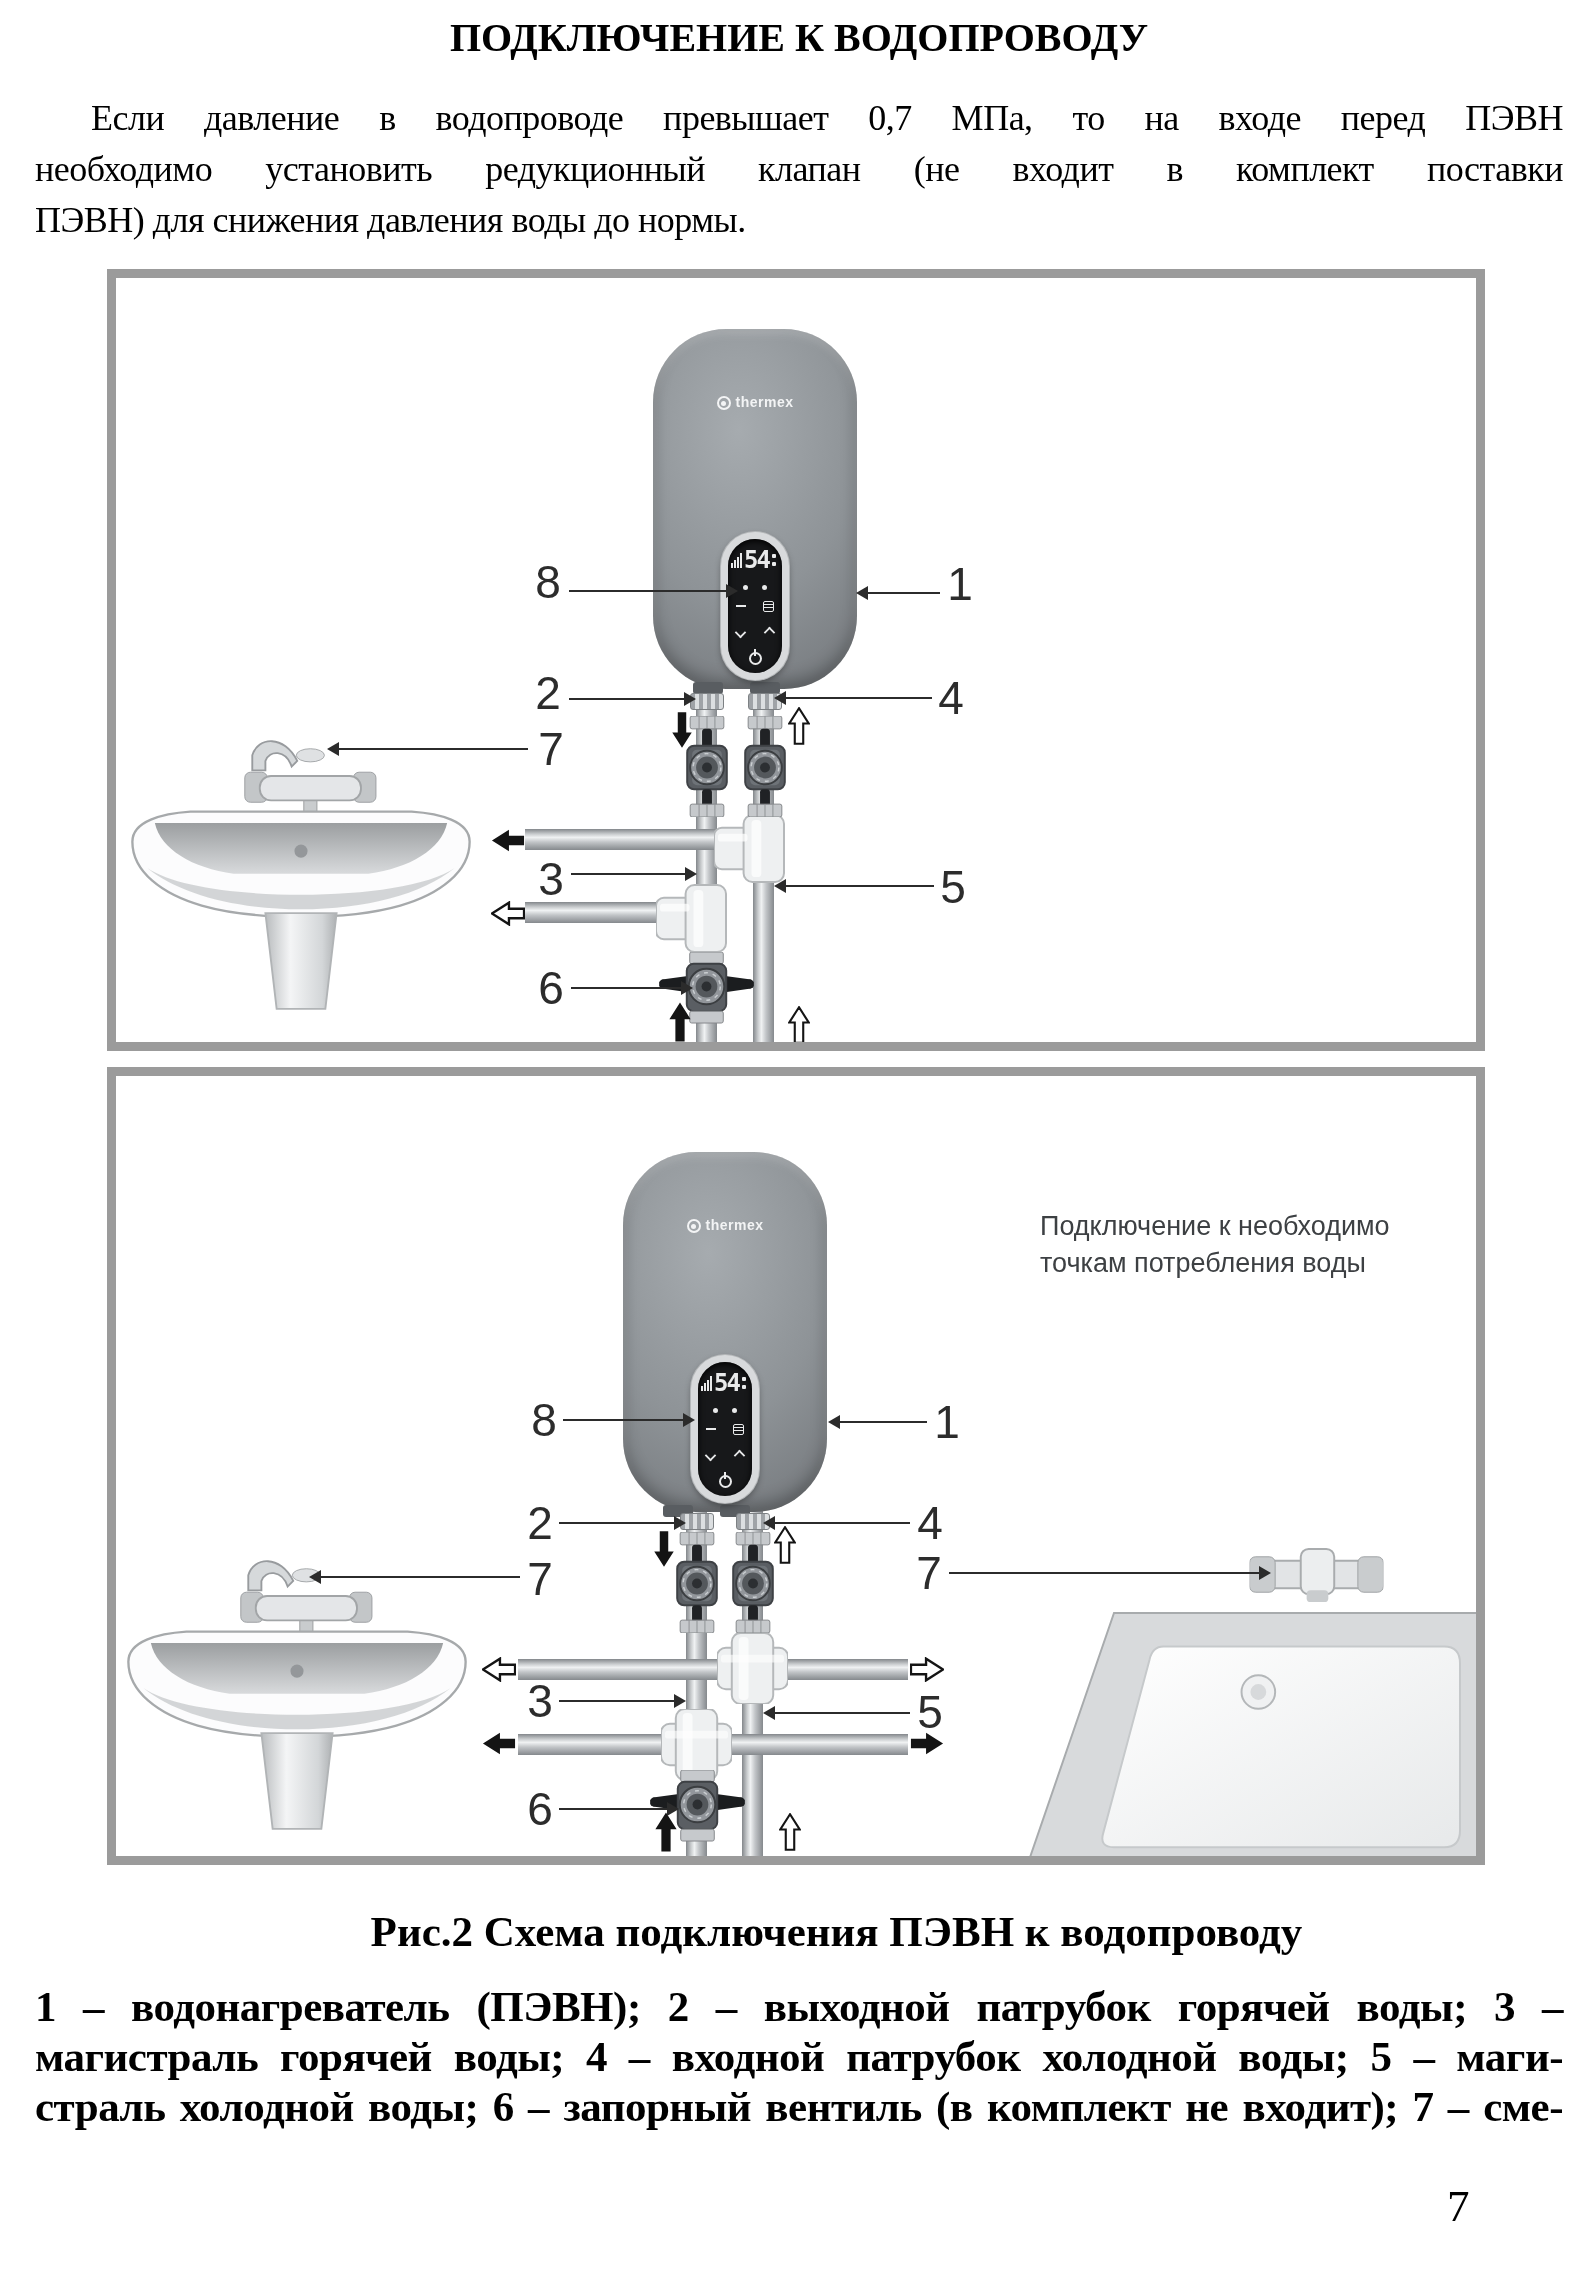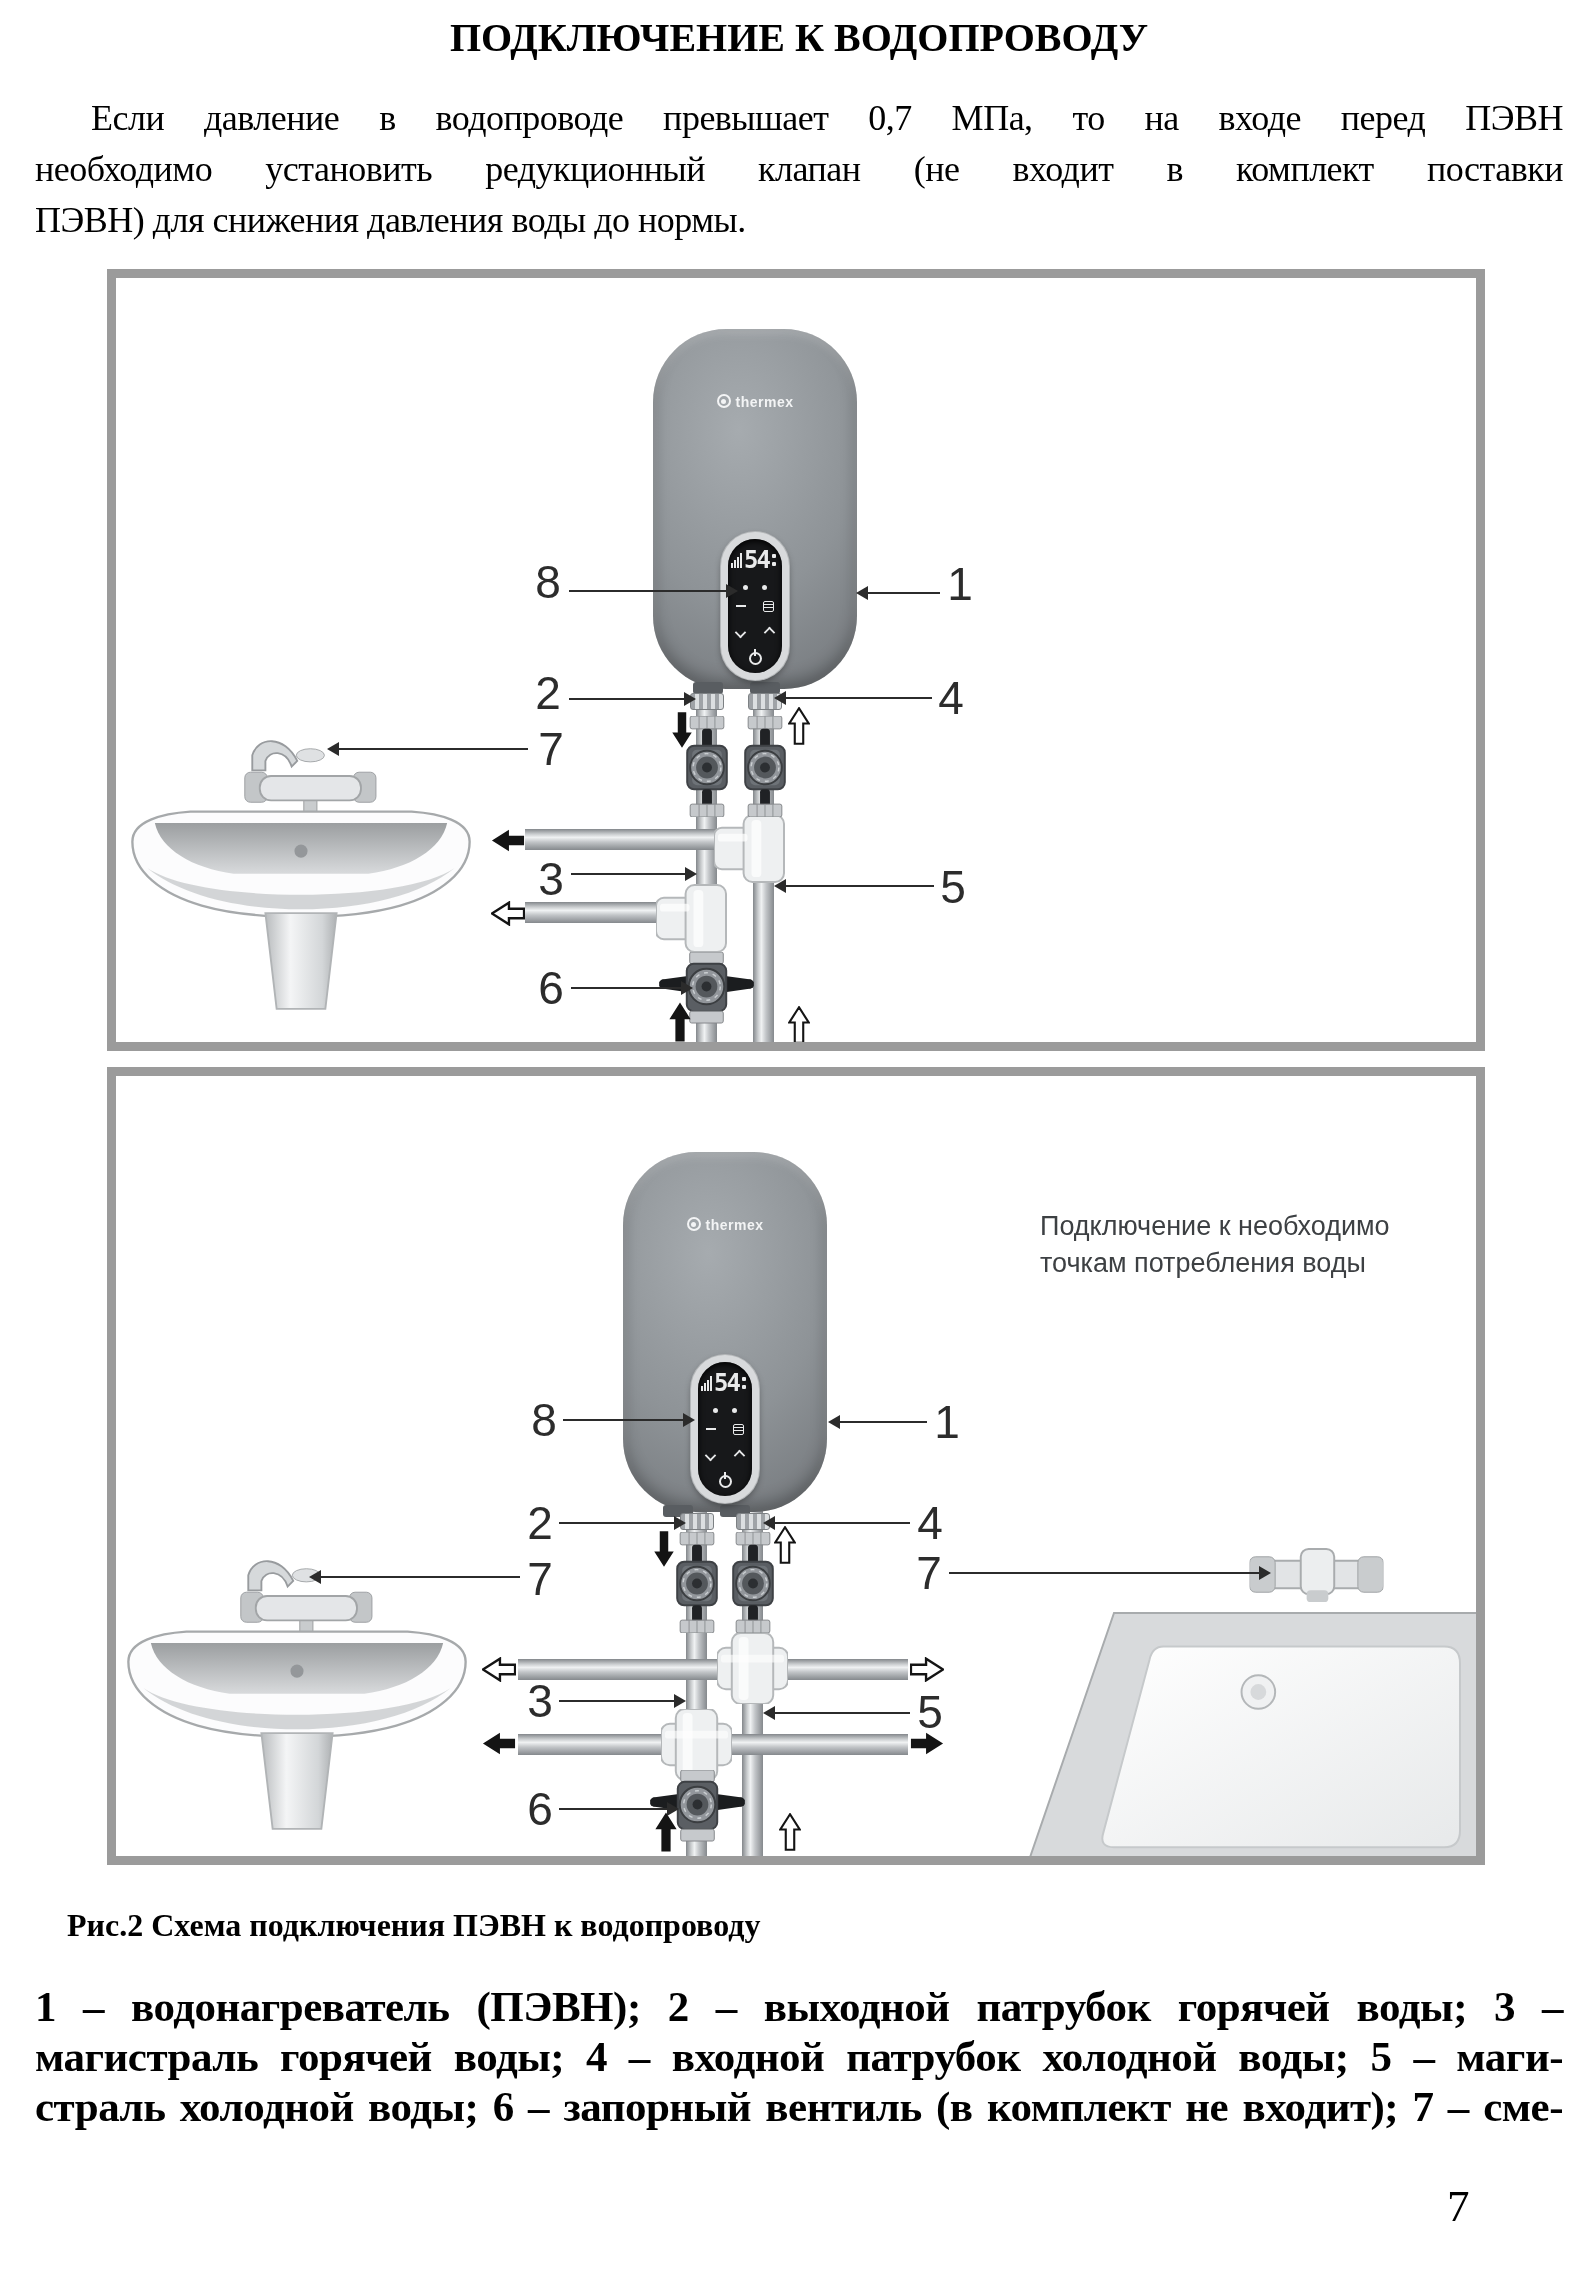--- a/index.html
+++ b/index.html
@@ -23,21 +23,21 @@
     background:linear-gradient(90deg,#83878b 0%,#c9ccce 24%,#f0f2f3 40%,#c2c5c8 62%,#85898d 100%);}
   .pipe-h{position:absolute;height:21px;
     background:linear-gradient(180deg,#83878b 0%,#c9ccce 24%,#f0f2f3 40%,#c2c5c8 62%,#85898d 100%);}
   .nut{position:absolute;width:34px;height:17px;border:1px solid #7d8184;border-radius:3px;
     background:repeating-linear-gradient(90deg,#9fa3a7 0 4px,#dcdfe1 4px 8px);box-sizing:border-box;}
   
   .heater{position:absolute;width:204px;height:360px;border-radius:73px;
     background:radial-gradient(130% 105% at 42% 28%,#a6abaf 0%,#8e9397 45%,#75797d 78%,#5e6367 100%);
     box-shadow:inset 0 -8px 16px rgba(0,0,0,.28),inset 0 5px 9px rgba(255,255,255,.22);}
   .heater-logo{position:absolute;top:65px;left:0;right:0;display:flex;justify-content:center;
-    align-items:flex-start;gap:5px;color:#f3f4f5;font-family:"Liberation Sans",sans-serif;
+    align-items:flex-end;gap:5px;color:#f3f4f5;font-family:"Liberation Sans",sans-serif;
     font-size:14px;font-weight:bold;letter-spacing:0.5px;}
   .logo-mark{width:14px;height:14px;border:2px solid #f3f4f5;border-radius:50%;box-sizing:border-box;
     display:inline-flex;align-items:center;justify-content:center;}
   .logo-mark::after{content:"";width:5px;height:5px;background:#f3f4f5;border-radius:50%;}
   .hx-display{position:absolute;left:68px;top:203px;width:68px;height:148px;border-radius:36px;
     background:#d8dadc;box-shadow:0 0 0 1px #b4b7b9,0 3px 6px rgba(0,0,0,.35);
     padding:7px;box-sizing:border-box;}
   .hx-screen{width:100%;height:100%;border-radius:29px;background:#17181a;position:relative;
     color:#e9eaeb;font-family:"Liberation Sans",sans-serif;box-shadow:inset 0 2px 6px #000;}
   .hx-toprow{position:absolute;top:9px;left:3px;right:2px;display:flex;align-items:center;}
@@ -69,21 +69,21 @@
   .co{position:absolute;transform:translate(-50%,-50%);font-family:"Liberation Sans",sans-serif;
       font-size:46px;color:#2c2c2c;line-height:1;}
   .leader{position:absolute;height:2px;background:#2b2b2b;}
   .head{position:absolute;top:50%;width:0;height:0;transform:translateY(-50%);}
   .head-r{right:-11px;border-top:7px solid transparent;border-bottom:7px solid transparent;border-left:12px solid #2b2b2b;}
   .head-l{left:-11px;border-top:7px solid transparent;border-bottom:7px solid transparent;border-right:12px solid #2b2b2b;}
   .ar{position:absolute;display:block;}
   .arf{fill:#141414;}
   .aro{fill:#fff;stroke:#141414;stroke-width:2.5;stroke-linejoin:miter;}
   .fit{position:absolute;display:block;}
-  .caption{position:absolute;top:1907px;left:67px;width:1485px;font-size:32px;font-weight:bold;}
+  .caption{position:absolute;top:1907px;left:94px;width:1485px;font-size:43px;font-weight:bold;text-align:center;}
   .legend{position:absolute;top:1982px;left:35px;width:1528px;font-size:43px;font-weight:bold;
           line-height:50px;letter-spacing:-0.5px;}
   .pagenum{position:absolute;top:2180px;left:1447px;font-size:45px;}
 </style>
 </head>
 <body>
 
 <svg width="0" height="0" style="position:absolute">
   <defs>
     <linearGradient id="pedg" x1="0" y1="0" x2="1" y2="0">

